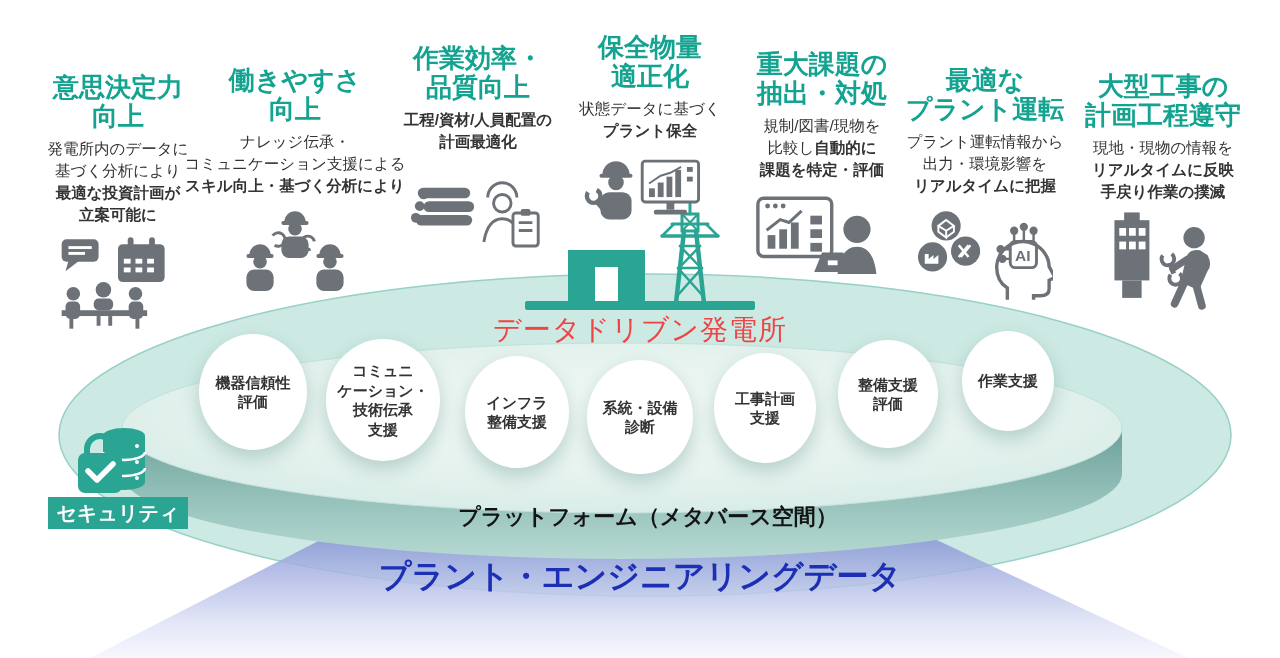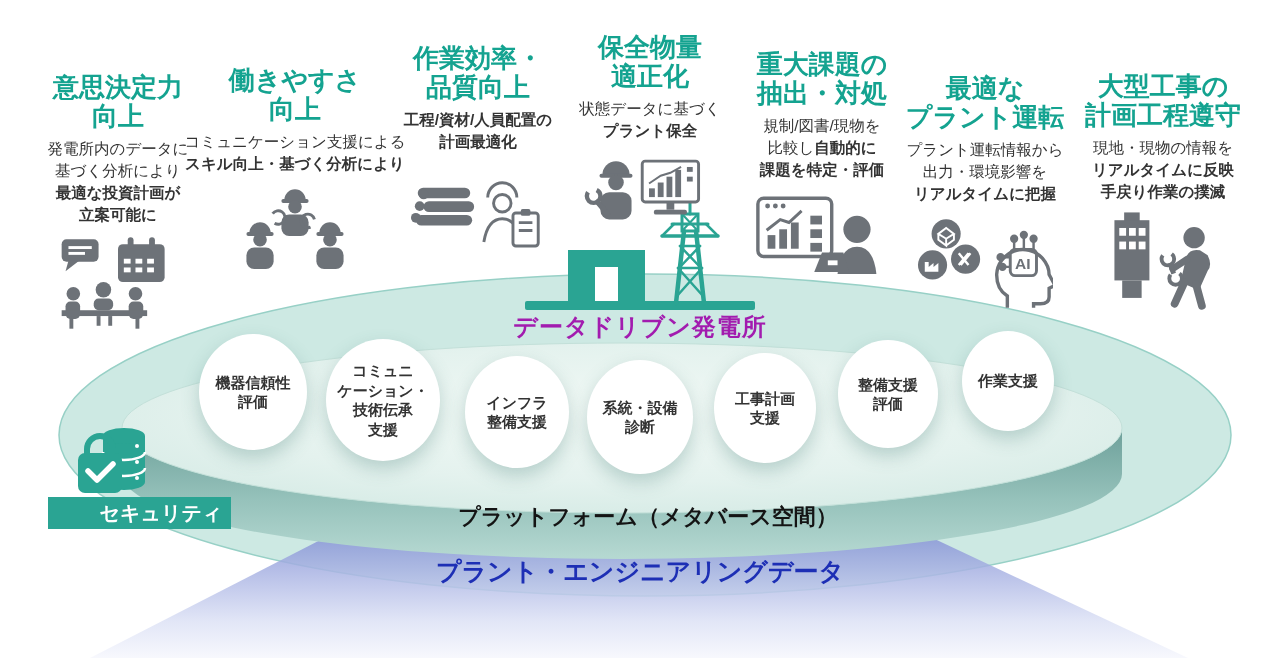--- a/index.html
+++ b/index.html
@@ -12,28 +12,28 @@
   .desc{margin-top:7px;font-size:15.5px;line-height:1.42;color:#333;}
   .dline{white-space:nowrap;}
   .dline .b{font-weight:800;}
   .iconwrap{margin-top:9px;display:flex;justify-content:center;}
   .iconwrap svg{width:136px;height:98px;}
   
   .circle{position:absolute;background:#fff;border-radius:50%;display:flex;align-items:center;justify-content:center;
           text-align:center;font-size:15px;font-weight:700;color:#333;line-height:1.3;white-space:pre-line;
           box-shadow:0 8px 18px rgba(70,125,118,.30);}
   
-  .plant-label{position:absolute;left:640px;top:311px;transform:translateX(-50%);font-size:24px;font-weight:700;
-               color:#a21caf;white-space:nowrap;letter-spacing:1px;}
+  .plant-label{position:absolute;left:640px;top:311px;transform:translateX(-50%);font-size:28px;font-weight:400;
+               color:#ef4444;white-space:nowrap;letter-spacing:1px;}
   .platform-label{position:absolute;left:648px;top:502px;transform:translateX(-50%);font-size:22px;font-weight:800;
                   color:#141414;white-space:nowrap;font-family:Liberation Mono, monospace;}
-  .data-label{position:absolute;left:640px;top:555px;transform:translateX(-50%);font-size:25px;font-weight:800;
+  .data-label{position:absolute;left:640px;top:555px;transform:translateX(-50%);font-size:32px;font-weight:800;
               color:#1d2fb5;white-space:nowrap;}
   .security-badge{position:absolute;left:48px;top:497px;width:140px;height:32px;background:#2aa493;color:#fff;
-                  font-size:20px;font-weight:800;display:flex;align-items:center;justify-content:center;white-space:nowrap;padding-left:43px;}
+                  font-size:20px;font-weight:800;display:flex;align-items:center;justify-content:center;white-space:nowrap;}
 </style>
 </head>
 <body>
 
 <div class="canvas">
 
   <svg class="scene" width="1280" height="658" viewBox="0 0 1280 658">
     <defs>
       <radialGradient id="discTop" cx="50%" cy="42%" r="72%">
         <stop offset="0%" stop-color="#f2f9f6"></stop>
@@ -134,20 +134,21 @@
     <rect x="48" y="83" width="4" height="10"></rect>
             <rect x="60" y="83" width="4" height="10"></rect>
   </svg>
         </div>
   </div>
 
   <div class="benefit" style="left: 200px; top: 58px; margin-top: 8px;">
     <h2 class="btitle">働きやすさ
 向上</h2>
     <div class="desc">
+          <div class="dline"><span>ナレッジ伝承・</span></div>
           <div class="dline"><span>コミュニケーション支援による</span></div>
           <div class="dline"><span class="b">スキル向上・基づく分析により</span></div>
         </div>
     <div class="iconwrap">
           <svg viewBox="0 0 140 100" fill="#6d7278">
     <g>
       <path d="M59,16 a11,11 0 0 1 22,0 Z"></path>
               <rect x="56" y="15" width="28" height="4" rx="2"></rect>
       <circle cx="70" cy="23" r="7"></circle>
               <rect x="56" y="31" width="28" height="22" rx="8"></rect>
@@ -252,21 +253,21 @@
             <rect x="58" y="40" width="12" height="9"></rect>
             <rect x="58" y="54" width="12" height="9"></rect>
     <circle cx="106" cy="40" r="14"></circle>
     <path d="M86,86 q3,-28 20,-28 q17,0 20,28 Z"></path>
     <polygon points="62,84 98,84 92,64 70,64"></polygon>
     <rect x="76" y="72" width="10" height="5" fill="#fff"></rect>
   </svg>
         </div>
   </div>
 
-  <div class="benefit" style="left: 890px; top: 74px;">
+  <div class="benefit" style="left: 890px; top: 66px;">
     <h2 class="btitle">最適な
 プラント運転</h2>
     <div class="desc">
           <div class="dline"><span>プラント運転情報から</span></div>
           <div class="dline"><span>出力・環境影響を</span></div>
           <div class="dline"><span class="b">リアルタイムに把握</span></div>
         </div>
     <div class="iconwrap">
           <svg viewBox="0 0 140 100" fill="#6d7278">
     <circle cx="30" cy="20" r="15"></circle>

